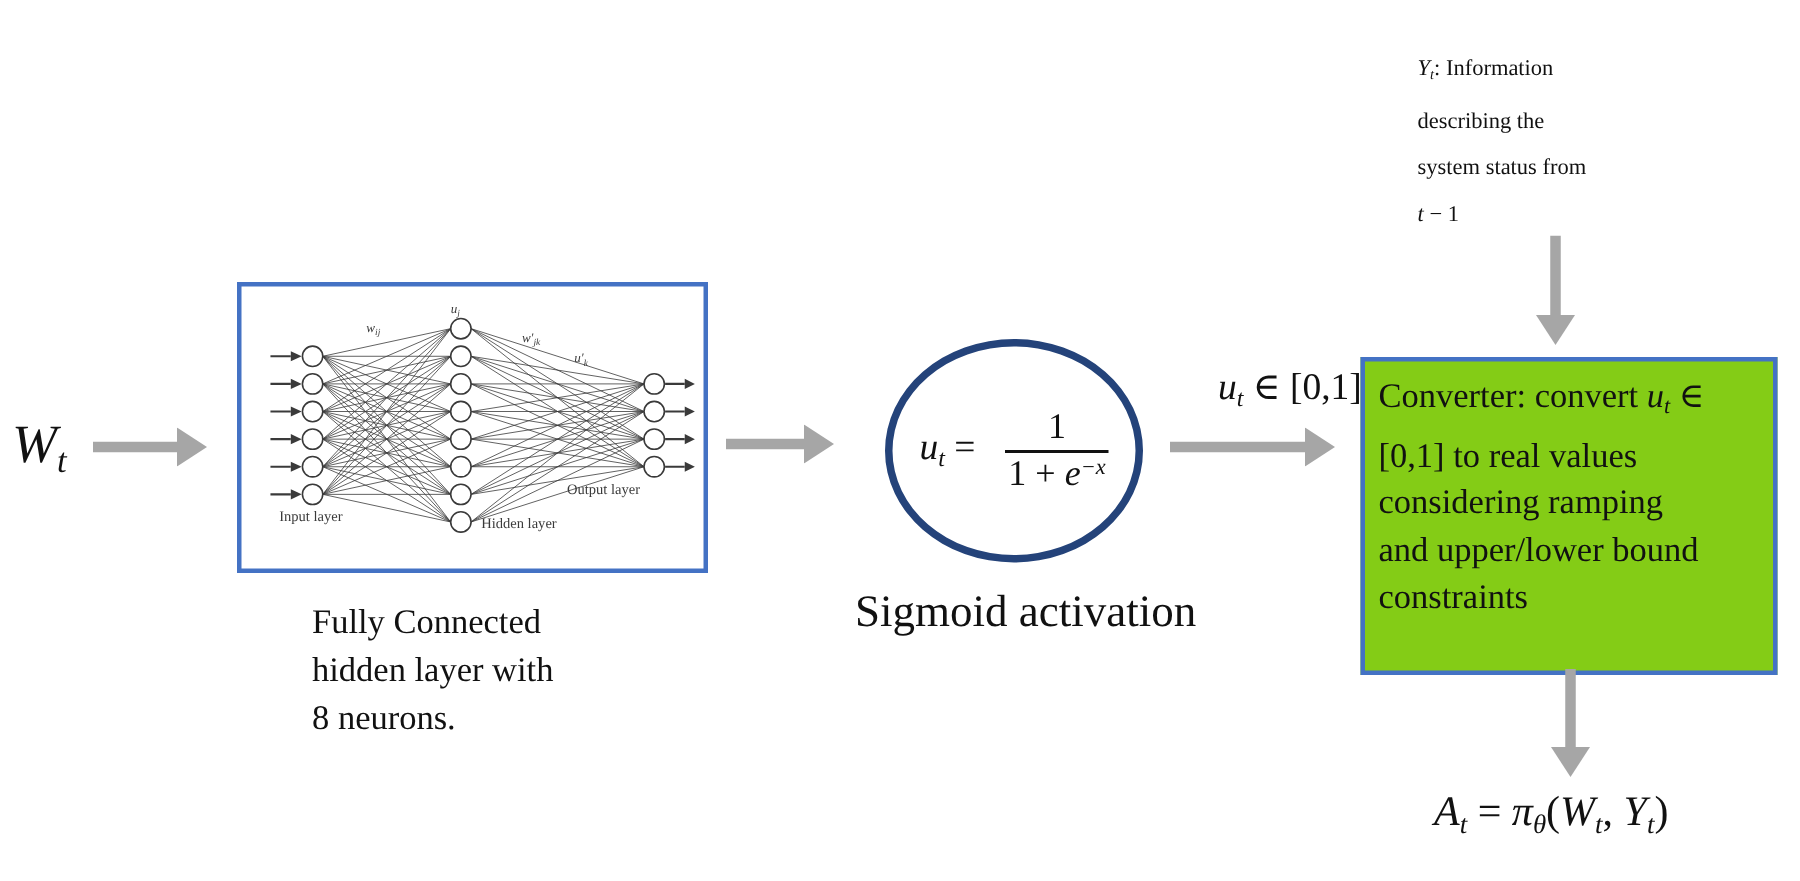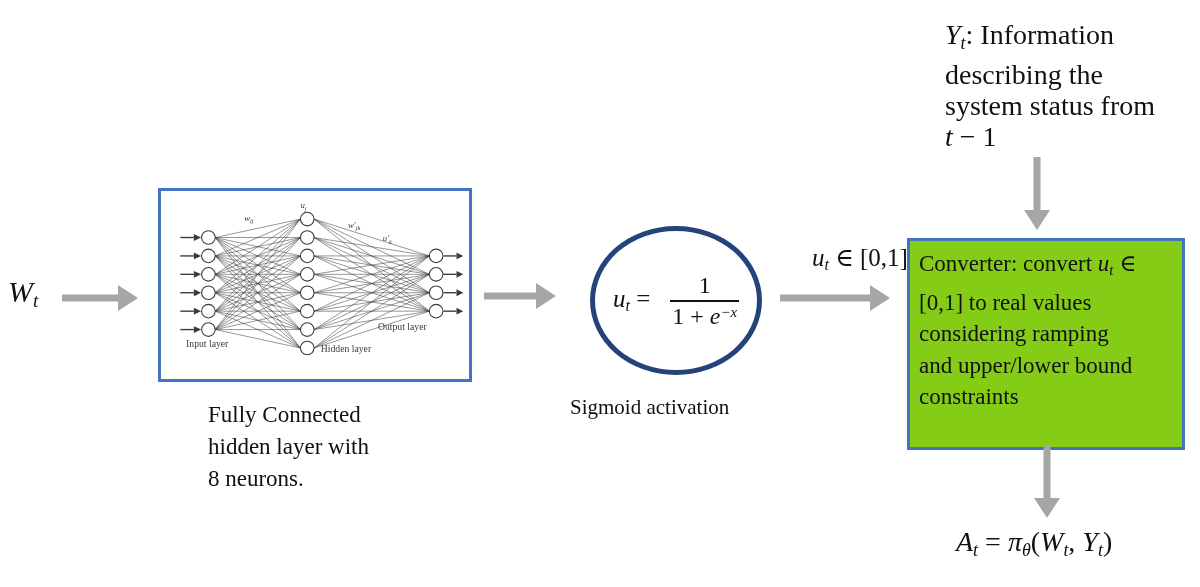--- a/index.html
+++ b/index.html
@@ -7,25 +7,25 @@
     position:relative;width:1200px;height:587px;background:#ffffff;
     font-family:"Liberation Serif","DejaVu Serif",serif;color:#111111;
     overflow:hidden;
   }
   .mi{font-style:italic;}
   .msub{font-style:italic;font-size:0.64em;vertical-align:-0.28em;letter-spacing:0;}
   .msup{font-style:italic;font-size:0.62em;vertical-align:0.45em;}
   .abs{position:absolute;}
 
   
-  .wt-label{left:8px;top:275px;font-size:30px;}
+  .wt-label{left:8px;top:275px;font-size:36px;}
   .nn-caption{left:208px;top:399px;font-size:23px;line-height:32px;}
-  .sigmoid-caption{left:570px;top:392px;font-size:21px;line-height:31px;}
+  .sigmoid-caption{left:570px;top:392px;font-size:30px;line-height:31px;}
   .ut-range{left:776px;top:243px;font-size:25px;margin-left:36px;}
-  .yt-info{left:945px;top:19px;font-size:28px;line-height:31px;}
+  .yt-info{left:945px;top:31px;font-size:15px;line-height:31px;}
   .output-formula{left:956px;top:526px;font-size:28px;}
 
   
   .nn-box{
     left:158px;top:188px;width:314px;height:194px;box-sizing:border-box;
     border:3px solid var(--box-border);background:#ffffff;
   }
   .nn-box svg{display:block;width:100%;height:100%;}
   .converter-box{
     left:907px;top:238px;width:278px;height:212px;box-sizing:border-box;

